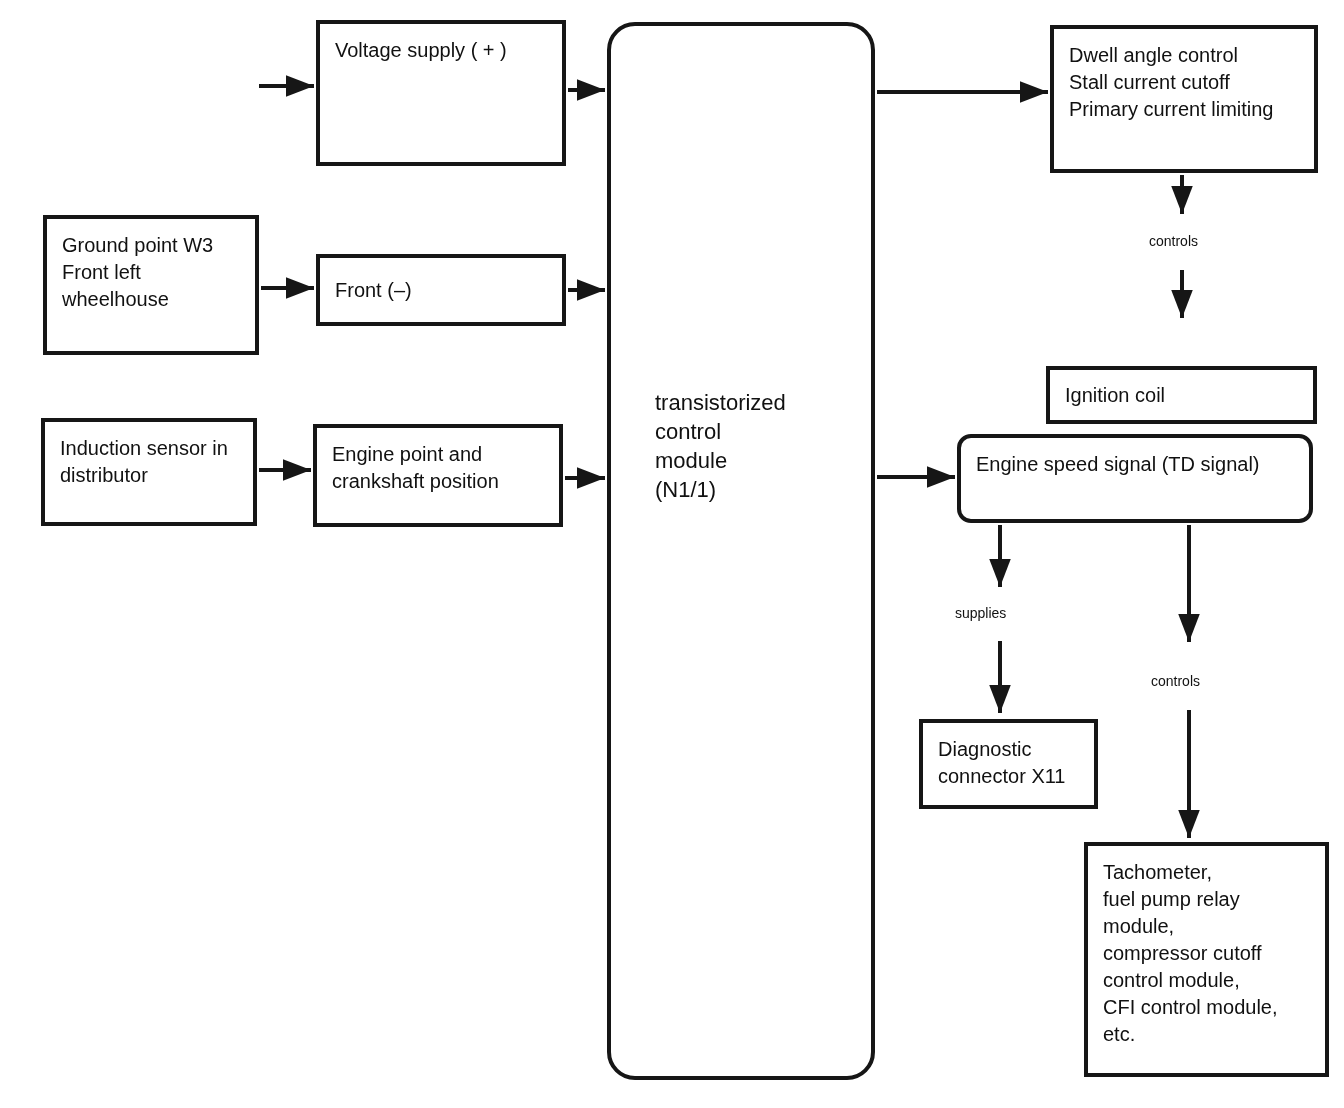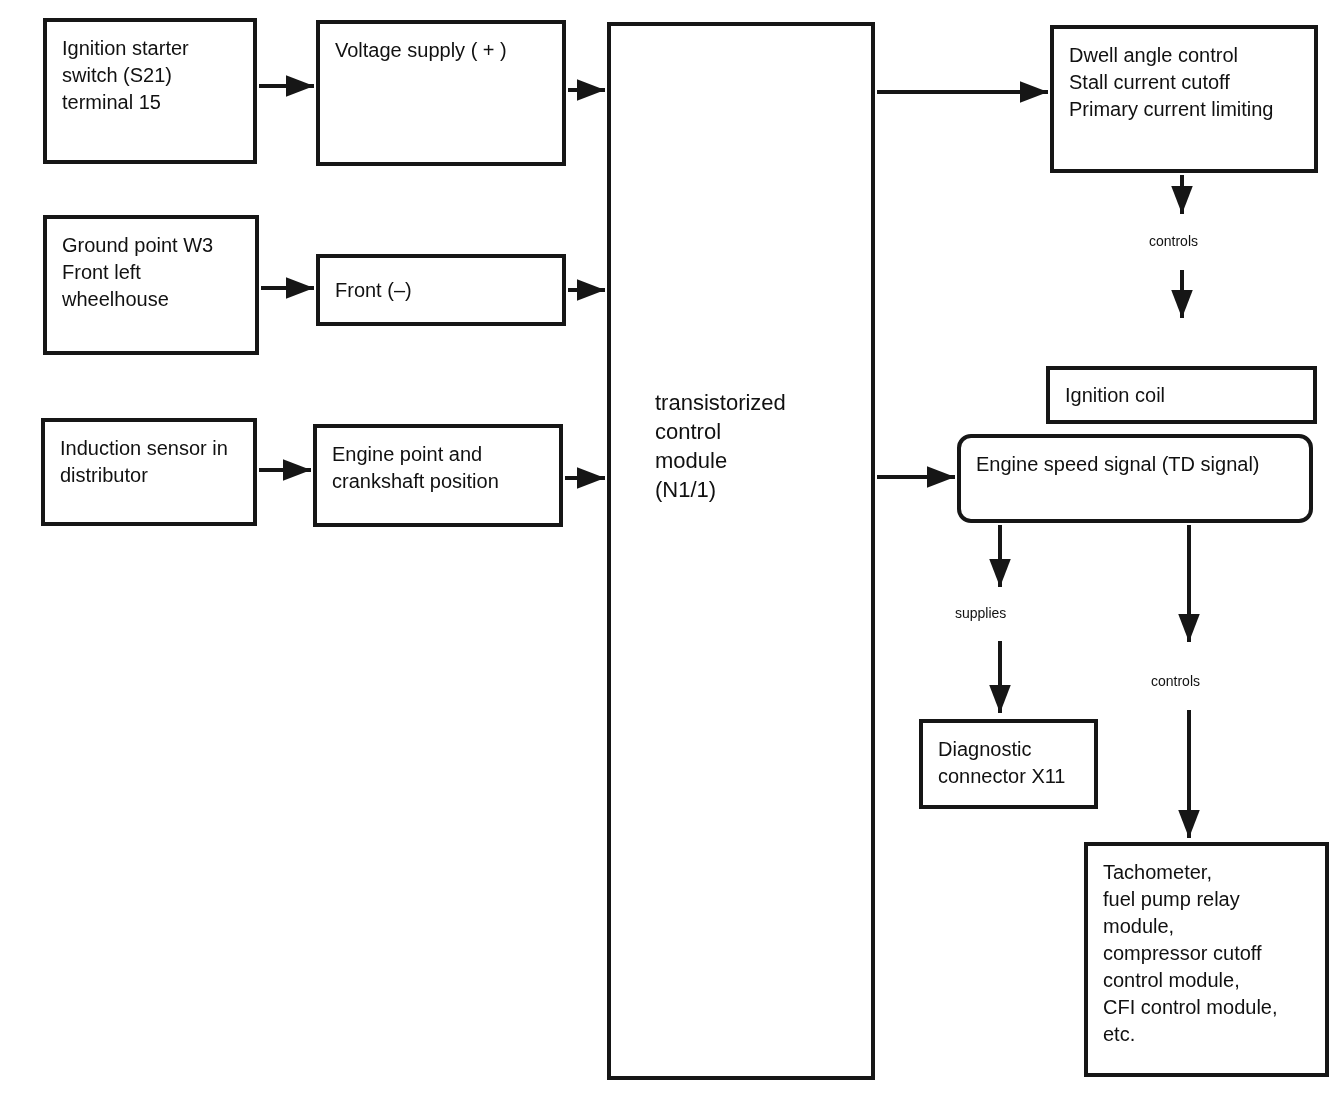--- a/index.html
+++ b/index.html
@@ -37,20 +37,21 @@
   }
   .node.v-center {
     display: flex;
     align-items: center;
     padding-top: 0;
     padding-bottom: 0;
   }
   .node.module-box {
     padding: 0;
     z-index: 0;
+    border-radius: 28px;
   }
   .module-text {
     position: absolute;
     left: 44px;
     top: 362px;
     font-size: 22px;
     line-height: 29px;
     white-space: pre-line;
   }
   .edge-label {
@@ -101,23 +102,20 @@
       <line x1="877" y1="477" x2="955" y2="477" marker-end="url(#arrow)"></line>
       <line x1="1182" y1="175" x2="1182" y2="214" marker-end="url(#arrow)"></line>
       <line x1="1182" y1="270" x2="1182" y2="318" marker-end="url(#arrow)"></line>
       <line x1="1000" y1="525" x2="1000" y2="587" marker-end="url(#arrow)"></line>
       <line x1="1000" y1="641" x2="1000" y2="713" marker-end="url(#arrow)"></line>
       <line x1="1189" y1="525" x2="1189" y2="642" marker-end="url(#arrow)"></line>
       <line x1="1189" y1="710" x2="1189" y2="838" marker-end="url(#arrow)"></line>
     </g>
   </svg>
 
-  <div class="node" id="n-ignition-switch">Ignition starter
-switch (S21)
-terminal 15</div>
 
   <div class="node" id="n-voltage-supply">Voltage supply ( + )</div>
 
   <div class="node" id="n-ground-point">Ground point W3
 Front left
 wheelhouse</div>
 
   <div class="node v-center" id="n-ground">Front (–)</div>
 
   <div class="node" id="n-induction-sensor">Induction sensor in

